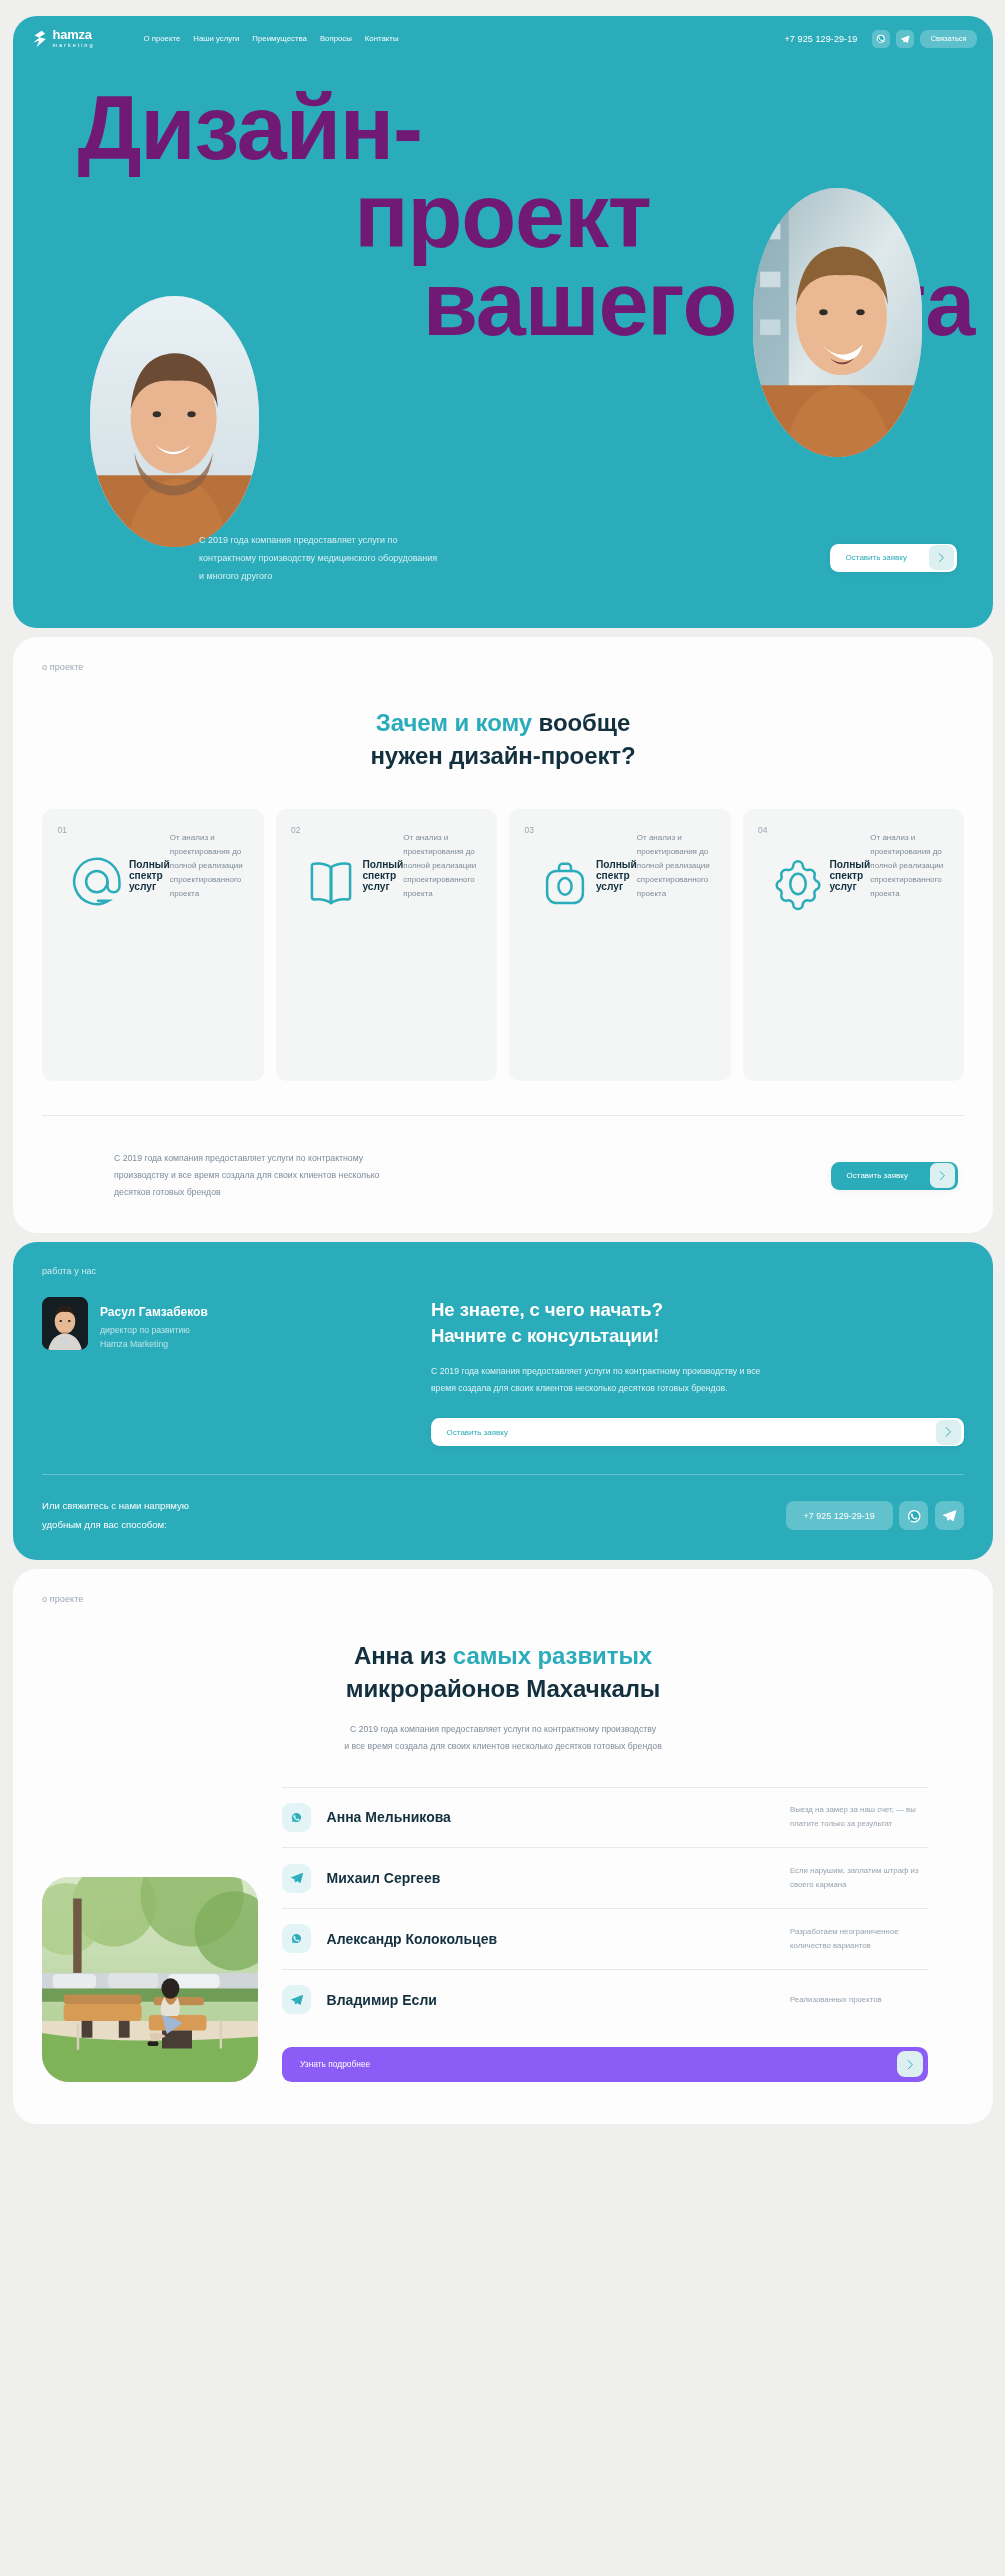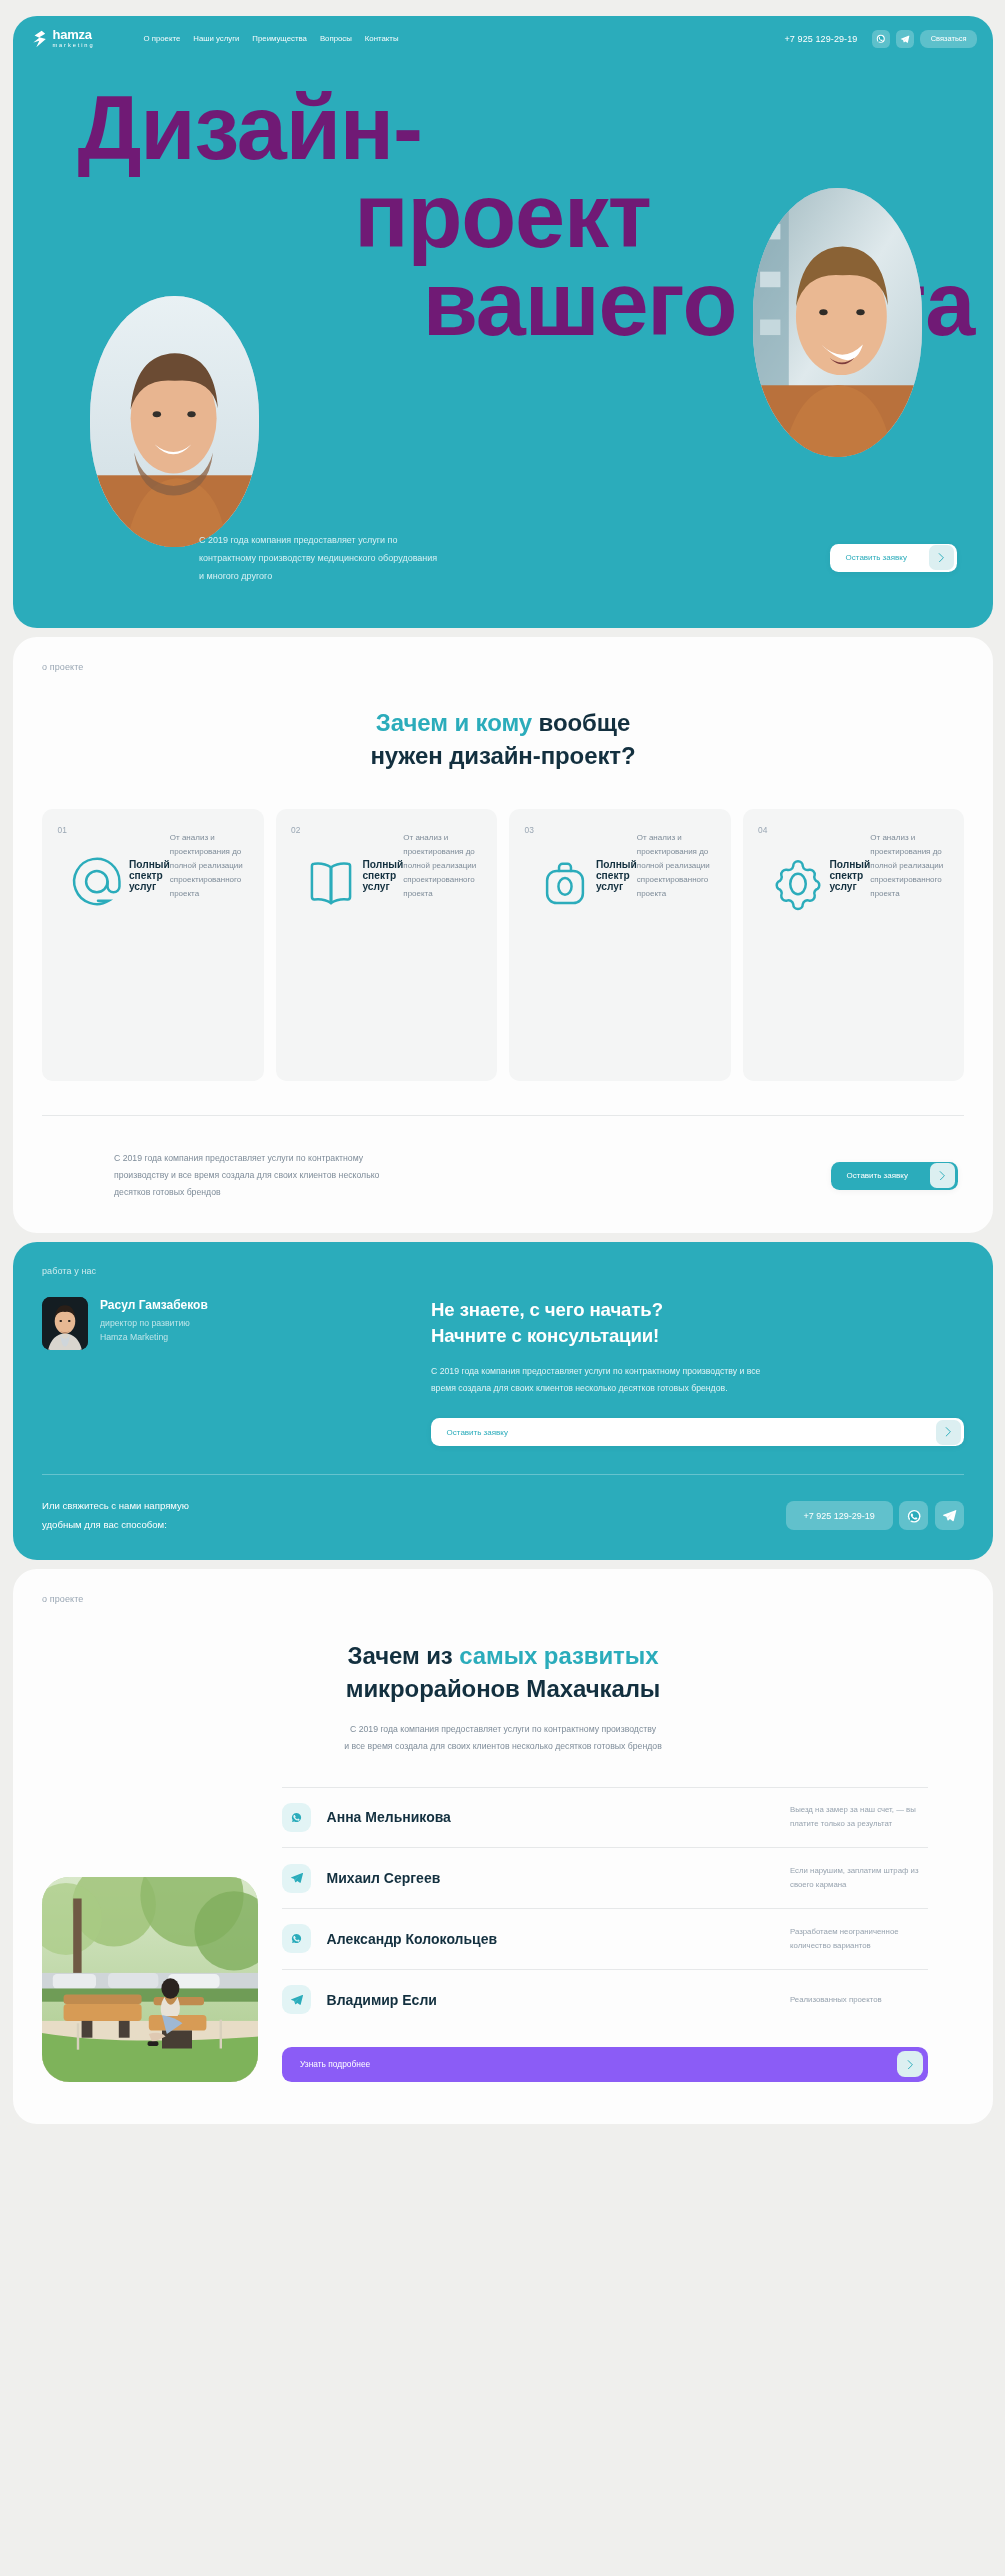--- a/index.html
+++ b/index.html
@@ -148,21 +148,21 @@
   
   .consult { margin-top: 9.6px; padding: 24px 29px 21.6px 29px; }
   .consult-grid {
     display: grid; grid-template-columns: 383px 1fr; gap: 6px; margin-top: 20.4px;
   }
   .person { display: flex; gap: 12px; align-items: flex-start; }
   .person-photo {
     width: 46px; height: 53px; border-radius: 8.4px; flex: 0 0 auto;
     background: #16232b; overflow: hidden; position: relative;
   }
-  .person-name { font-size: 12px; font-weight: 700; color: #fff; margin-top: 1px; }
+  .person-name { font-size: 12px; font-weight: 700; color: #fff; margin-top: 8px; }
   .person-role { font-size: 8.7px; color: #BEE5E9; margin-top: 5.4px; line-height: 1.55; }
   .consult-h {
     font-size: 18.6px; font-weight: 700; color: #fff; line-height: 1.42;
     letter-spacing: -0.1px;
   }
   .consult-p {
     font-size: 8.7px; color: #E2F4F6; line-height: 1.95; margin-top: 13px;
     max-width: 335px;
   }
   .consult .btn-cta { margin-top: 21.6px; }
@@ -483,21 +483,21 @@
           </svg>
         </span>
       </div>
     </div>
   </section>
 
   <section class="sec white district">
     <div class="kicker">о проекте</div>
 
     <h2 class="district-h">
-      <span>Зачем из </span><span class="hl">самых развитых</span><br>
+      <span>Анна из </span><span class="hl">самых развитых</span><br>
       <span>микрорайонов Махачкалы</span>
     </h2>
 
     <p class="district-p">
       <span>С 2019 года компания предоставляет услуги по контрактному производству</span><br>
       <span>и все время создала для своих клиентов несколько десятков готовых брендов</span>
     </p>
 
     <div class="dist-body">
 

